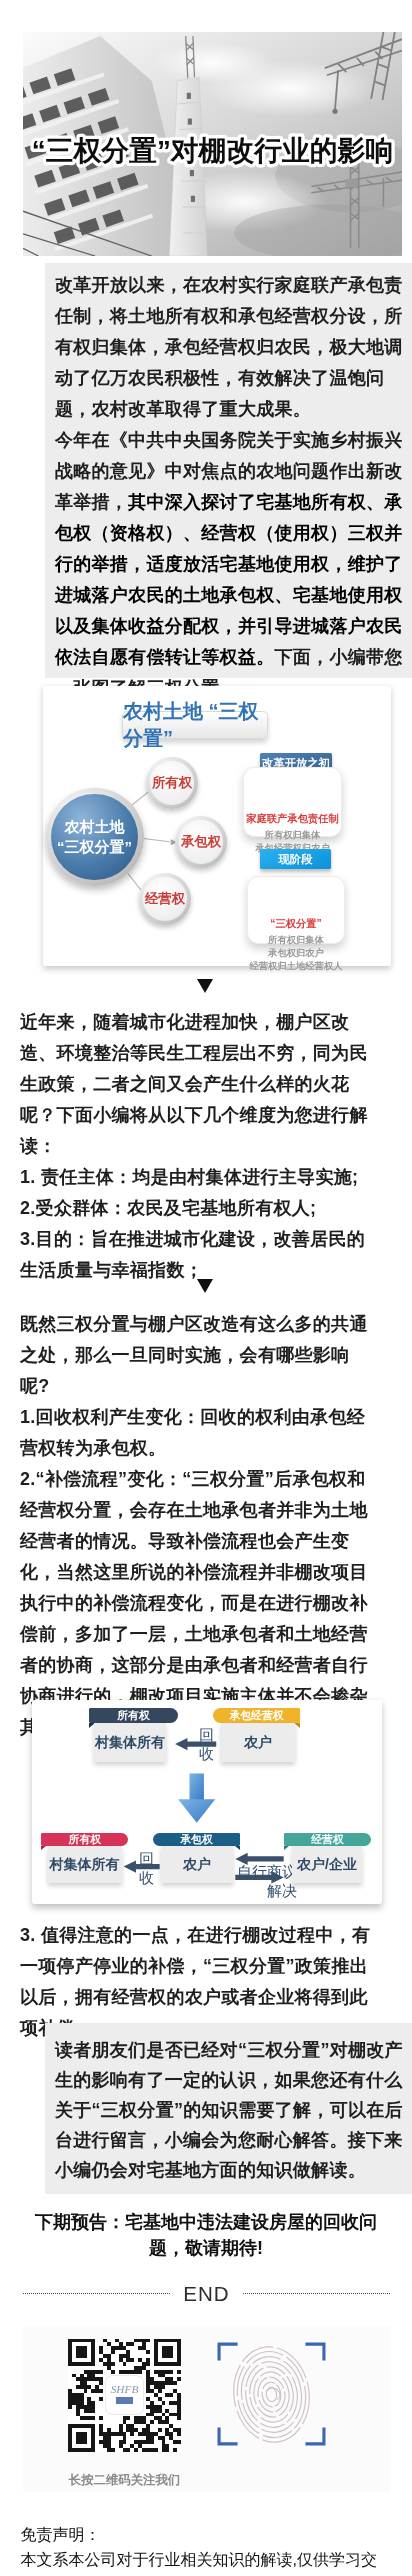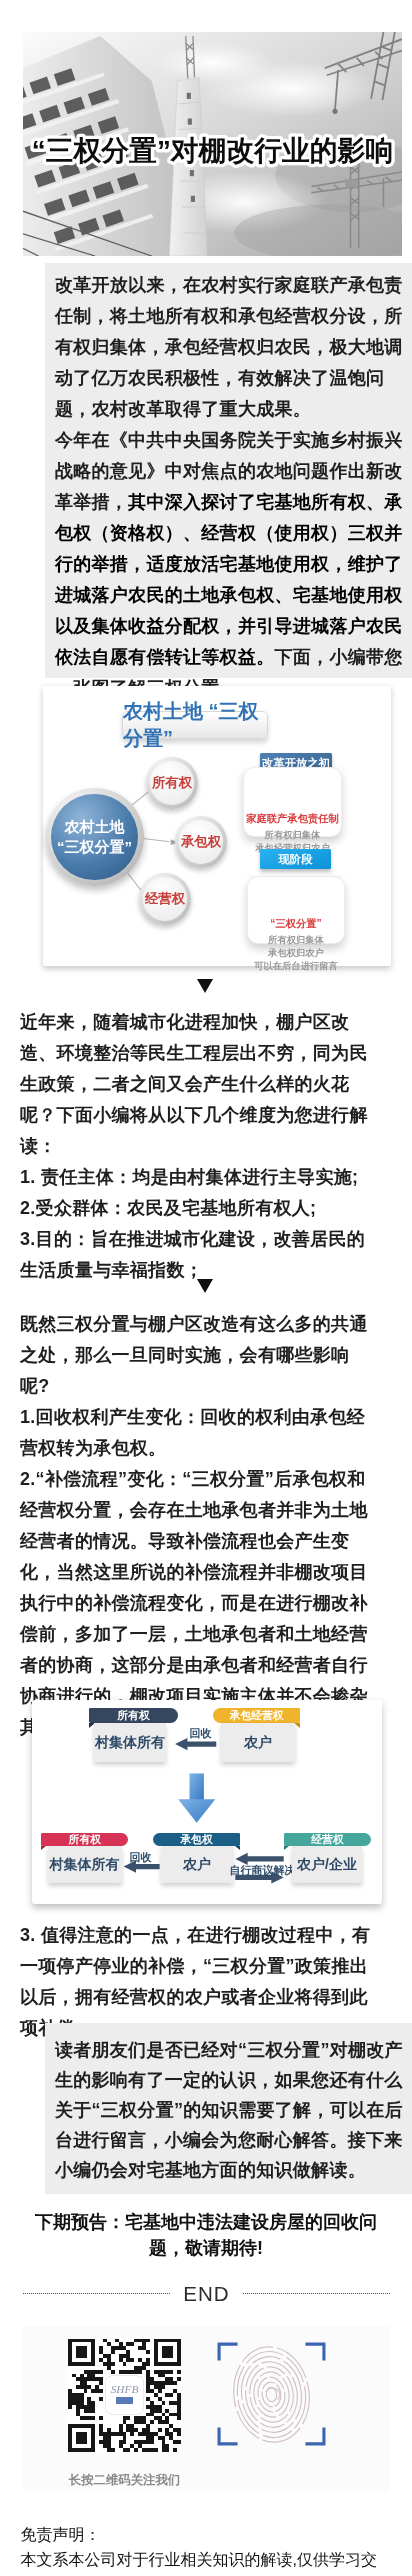--- a/index.html
+++ b/index.html
@@ -47,21 +47,21 @@
     display:flex;flex-direction:column;align-items:center;text-align:center;}
   .d1c1{left:200px;top:81px;width:99px;height:70px;padding-top:15.5px;box-sizing:border-box;}
   .d1c2{left:204px;top:190px;width:98px;height:68px;padding-top:12.4px;box-sizing:border-box;}
   .cardtitle{font-size:10.3px;font-weight:800;color:#d93c3c;margin-bottom:3.1px;margin-top:28px;}
   .cardline{font-size:9.3px;color:#9a9a9a;line-height:13px;font-weight:600;}
   
   .d2{left:32px;top:1700px;width:350px;height:204px;background:#ffffff;box-shadow:0 3.1px 7.2px rgba(0,0,0,.25);border-radius:3.1px;}
   .fc-pill{position:absolute;display:flex;align-items:center;justify-content:center;color:#ffffff;font-weight:700;font-size:10.8px;}
   .fc-card{position:absolute;background:#ececec;display:flex;align-items:center;justify-content:center;
     font-size:14px;font-weight:700;color:#2e4a66;box-shadow:0 3.1px 4.6px rgba(0,0,0,.18);}
-  .fc-label{position:absolute;font-size:11px;font-weight:700;color:#33506e;text-align:center;}
+  .fc-label{position:absolute;font-size:15px;font-weight:400;color:#33506e;text-align:right;}
   .fold{position:absolute;top:100%;width:0;height:0;border-style:solid;border-width:0;}
   
   .teaser{left:21.6px;top:2209px;width:369px;text-align:center;font-size:18px;line-height:26px;font-weight:600;color:#111;}
   .end-divider{left:23px;top:2282px;width:367px;height:23px;display:flex;align-items:center;gap:13.4px;}
   .dots{flex:1;height:0;border-top:1.5px dotted #4d4d4d;}
   .end-label{font-size:20.6px;color:#2c2c2c;letter-spacing:1px;font-weight:400;}
   .follow{left:23px;top:2326px;width:367px;height:166px;background:#fbfbfb;}
   .qr{position:absolute;left:45px;top:11.3px;width:113px;height:116px;}
   .fp{position:absolute;left:194px;top:15.5px;width:109px;height:104px;}
   .qr-caption{position:absolute;left:45px;top:146px;width:113px;text-align:center;font-size:12.4px;color:#8a8a8a;font-weight:600;}
@@ -242,21 +242,21 @@
   <div class="abs d1card d1c1">
     <div class="cardtitle">家庭联产承包责任制</div>
     <div class="cardline">所有权归集体</div>
     <div class="cardline">承包经营权归农户</div>
   </div>
   <div class="abs ribbon rb2">现阶段</div>
   <div class="abs d1card d1c2">
     <div class="cardtitle">“三权分置”</div>
     <div class="cardline">所有权归集体</div>
     <div class="cardline">承包权归农户</div>
-    <div class="cardline">可以在后台进行留言</div>
+    <div class="cardline">经营权归土地经营权人</div>
   </div>
 </div>
 
 <div class="abs tri" style="top:979px;"></div>
 <div class="abs sec body-text" style="top:1007px;">
   <p>近年来，随着城市化进程加快，棚户区改造、环境整治等民生工程层出不穷，同为民生政策，二者之间又会产生什么样的火花呢？下面小编将从以下几个维度为您进行解读：</p>
   <p>1. 责任主体：均是由村集体进行主导实施;</p>
   <p>2.受众群体：农民及宅基地所有权人;</p>
   <p>3.目的：旨在推进城市化建设，改善居民的生活质量与幸福指数；</p>
 </div>

